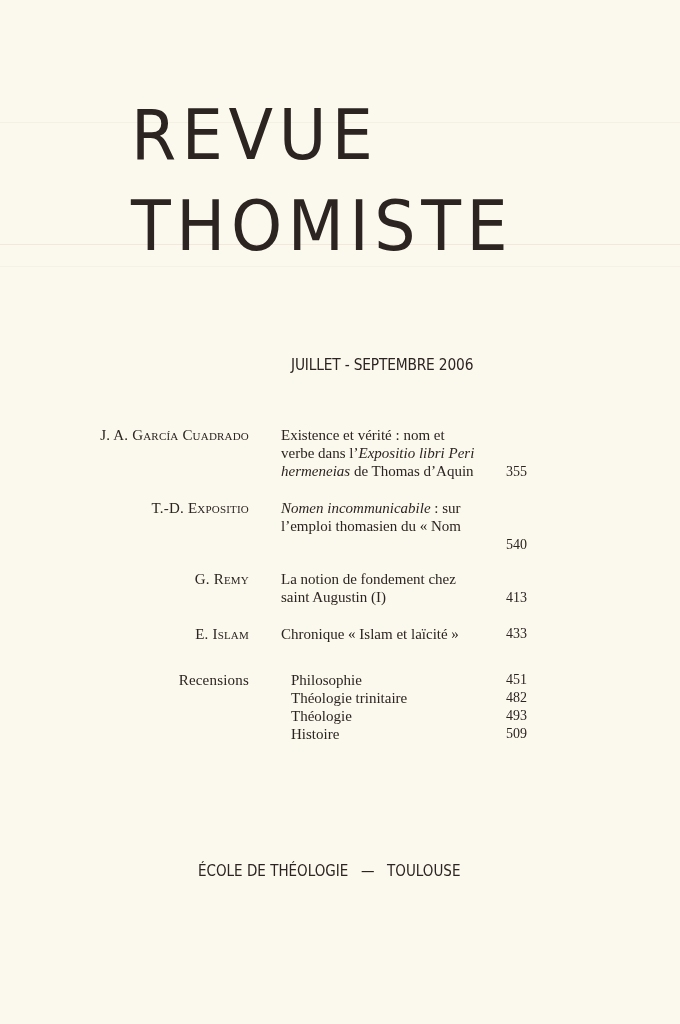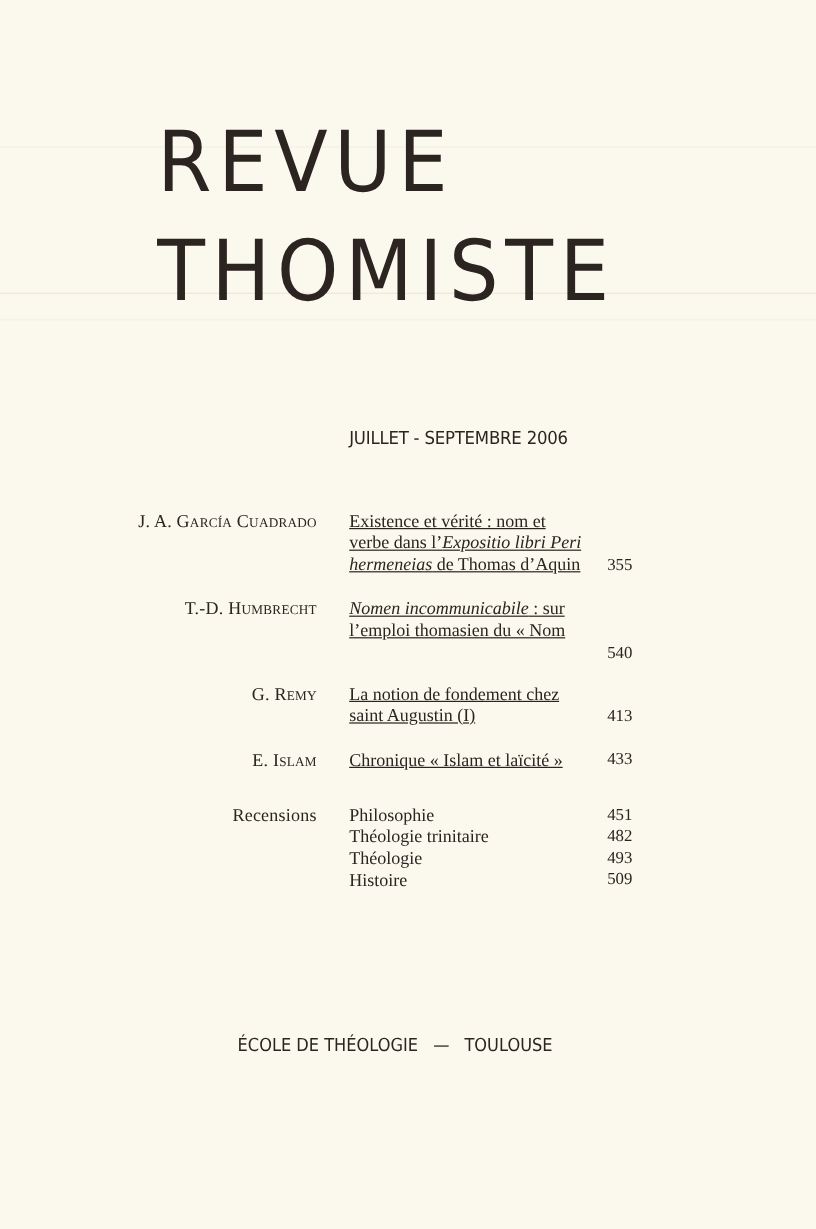--- a/index.html
+++ b/index.html
@@ -67,36 +67,35 @@
       font-size: 15px;
       color: #2c2420;
     }
     .entry {
       position: absolute;
       left: 0;
       width: 680px;
     }
     .author {
       position: absolute;
-      right: 416px;
+      right: 431px;
       top: 0;
       text-align: right;
       white-space: nowrap;
       line-height: 18px;
       font-variant: small-caps;
       letter-spacing: 0.2px;
     }
     .author.plain { font-variant: normal; }
     .article-title {
       position: absolute;
-      left: 291px;
+      left: 281px;
       top: 0;
       width: 210px;
       line-height: 18px;
-      text-decoration: underline;
     }
     .article-title .line { display: block; white-space: nowrap; }
     .page-num {
       position: absolute;
       right: 153px;
       white-space: nowrap;
       line-height: 18px;
       font-size: 14px;
       font-variant-numeric: oldstyle-nums;
     }
@@ -148,21 +147,21 @@
       <div class="author">J. A. García Cuadrado</div>
       <div class="article-title">
         <span class="line"><span>Existence et vérité : nom et</span></span>
         <span class="line"><span>verbe dans l’</span><span class="it">Expositio libri Peri</span></span>
         <span class="line"><span class="it">hermeneias</span><span> de Thomas d’Aquin</span></span>
       </div>
       <div class="page-num" style="top:37px;">355</div>
     </div>
 
     <div class="entry" style="top:499px;">
-      <div class="author">T.-D. Humbrecht</div>
+      <div class="author">T.-D. Expositio</div>
       <div class="article-title">
         <span class="line"><span class="it">Nomen incommunicabile</span><span> : sur</span></span>
         <span class="line"><span>l’emploi thomasien du « Nom</span></span>
       </div>
       <div class="page-num" style="top:37px;">540</div>
     </div>
 
     <div class="entry" style="top:570px;">
       <div class="author">G. Remy</div>
       <div class="article-title">

